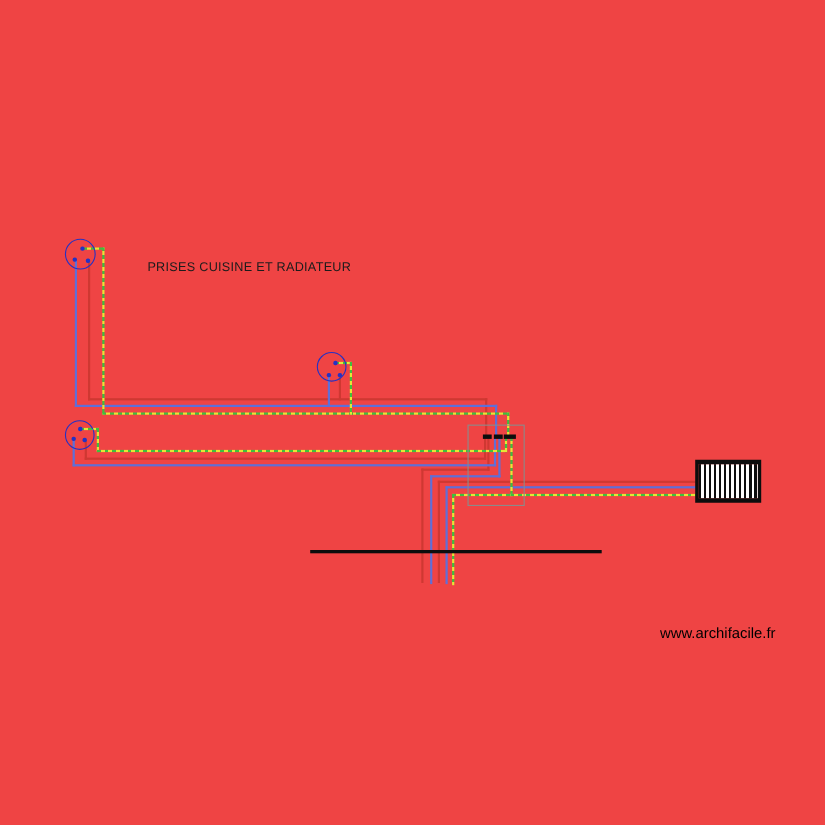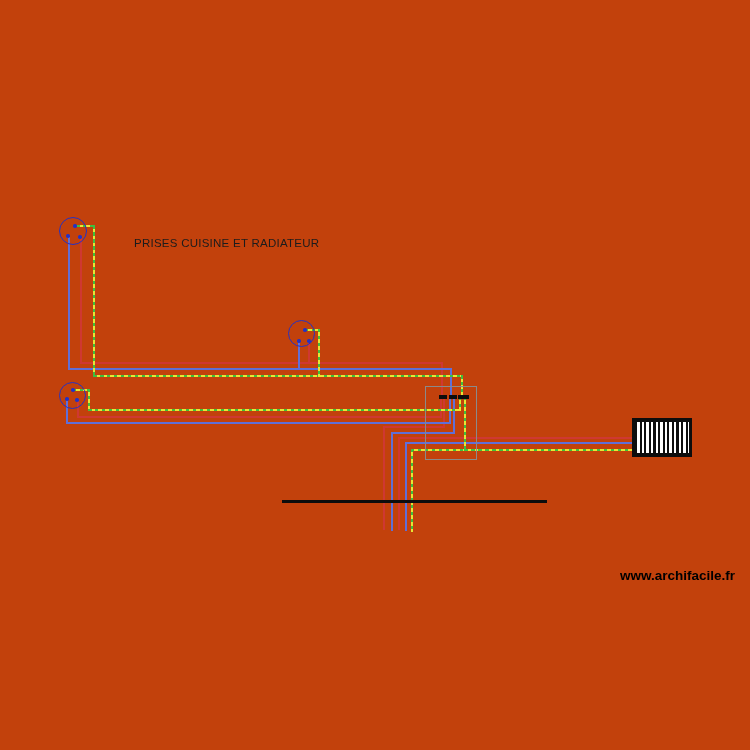--- a/index.html
+++ b/index.html
@@ -1,27 +1,27 @@
 <!DOCTYPE html>
 <html><head>
 <meta charset="utf-8">
 <style>
   html,body{margin:0;padding:0;background:#fff;}
   .stage{
-    position:relative;width:750px;height:750px;background:#c2410c;overflow:hidden;
+    position:relative;width:750px;height:750px;background:#ef4444;overflow:hidden;
     font-family:"Liberation Sans", sans-serif;
   }
   .abs{position:absolute;}
   .plan-title{
     position:absolute;left:134px;top:237px;
     font-size:11.5px;letter-spacing:.25px;color:#1c1c1c;white-space:nowrap;
   }
   .watermark{
-    position:absolute;left:620px;top:568px;
-    font-size:13.5px;color:#000;white-space:nowrap;font-weight:bold;
+    position:absolute;left:600px;top:568px;
+    font-size:13.5px;color:#000;white-space:nowrap;
   }
 </style>
 </head>
 <body>
 
 <div class="stage">
   <div class="plan-title">PRISES CUISINE ET RADIATEUR</div>
   <div id="diagram">
       <div class="abs" style="left: 80px; top: 238px; width: 2px; height: 126px; background: rgb(207, 56, 50);"></div>
       <div class="abs" style="left: 80px; top: 362px; width: 363px; height: 2px; background: rgb(207, 56, 50);"></div>

